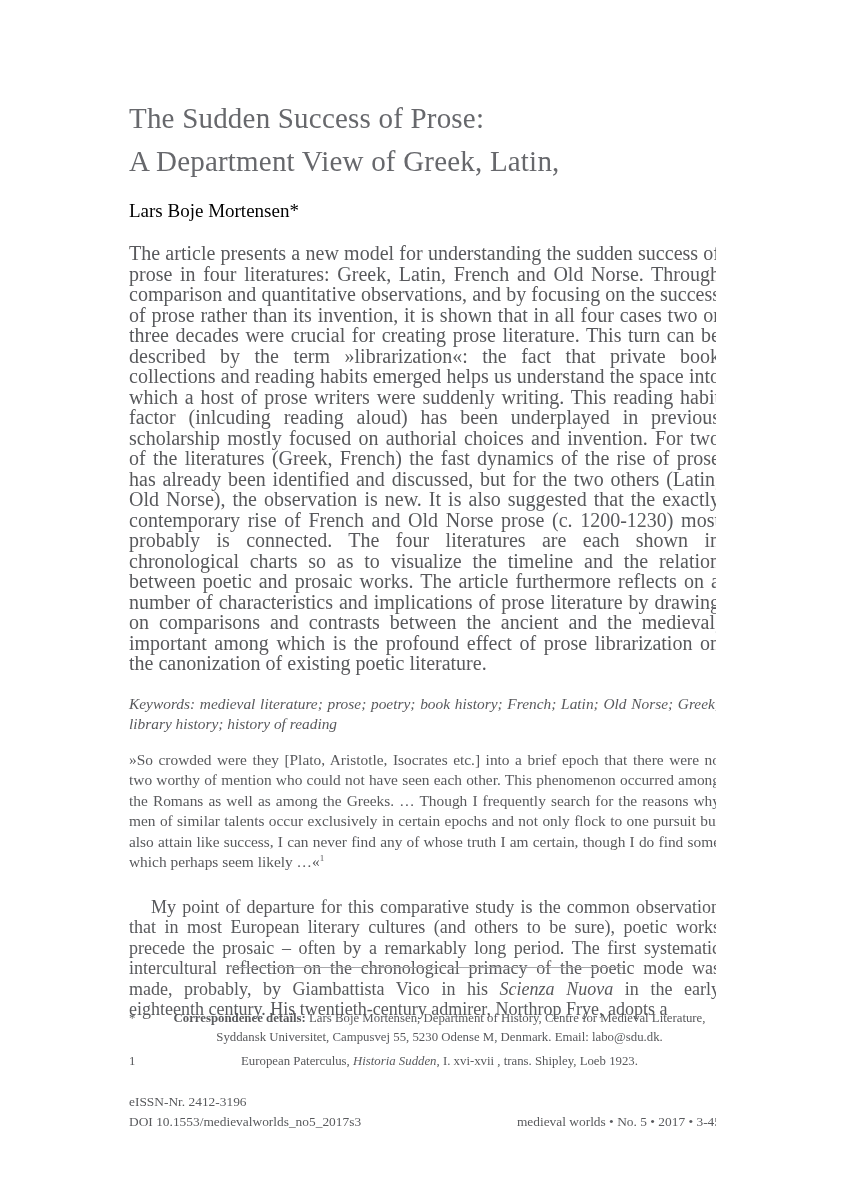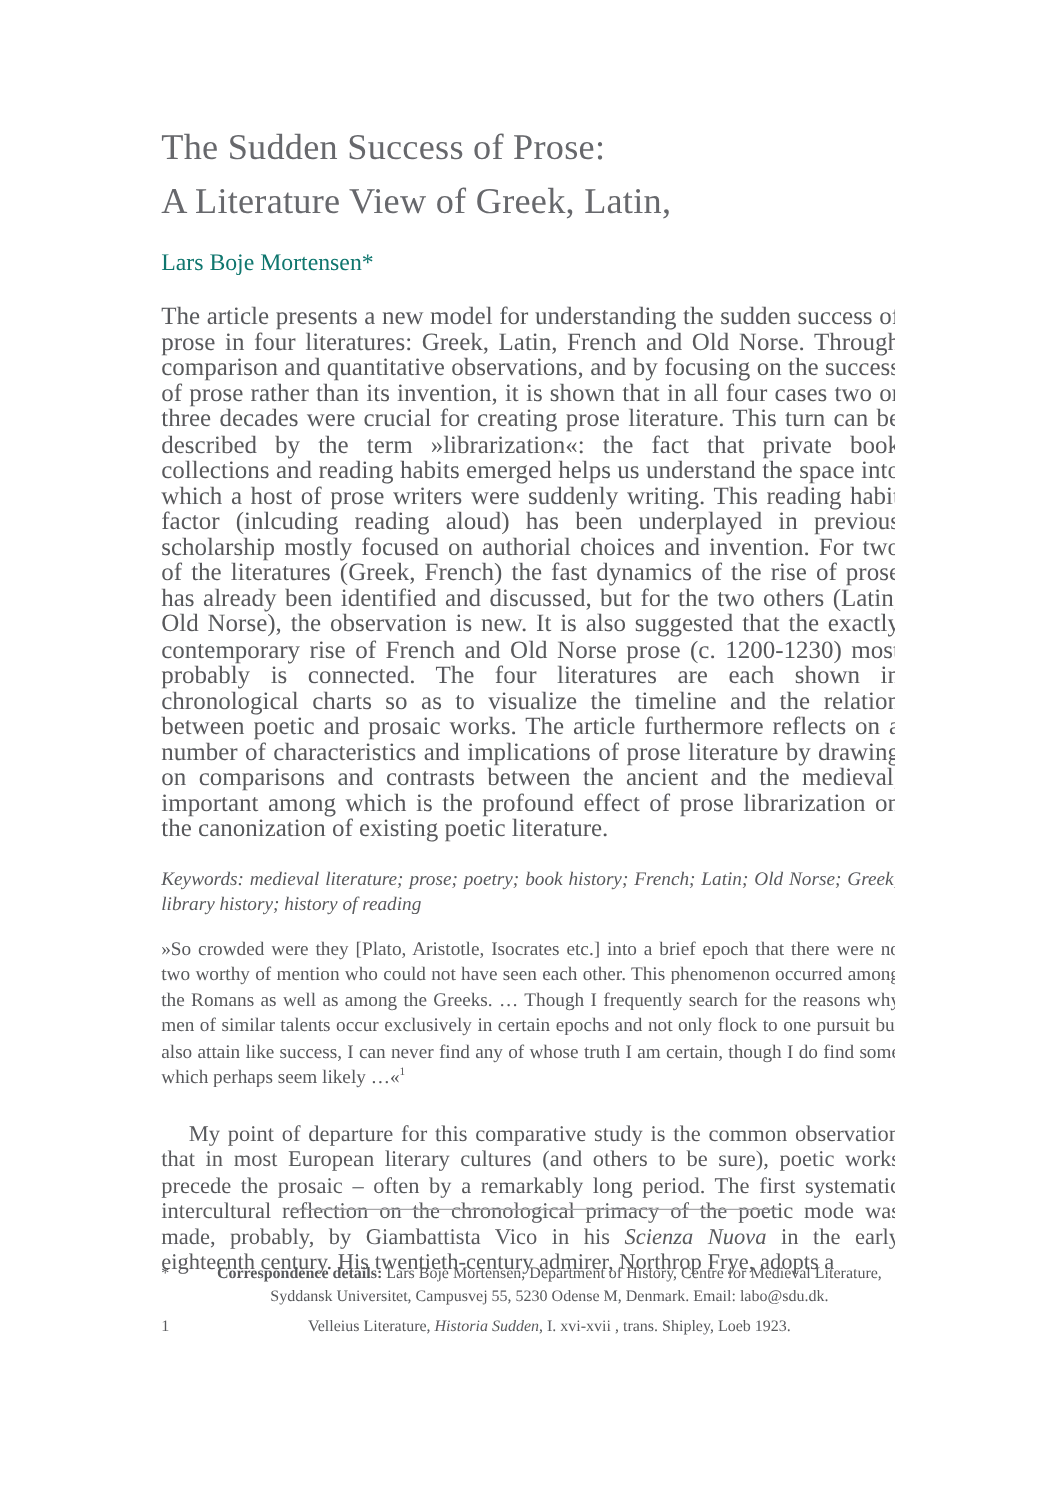--- a/index.html
+++ b/index.html
@@ -28,21 +28,21 @@
     font-size: 29px;
     line-height: 43px;
     font-weight: normal;
     color: #67686c;
     letter-spacing: 0.2px;
   }
   .article-title span { display: block; }
   .author {
     margin-top: 17px;
     font-size: 19px;
-    color: #0f766e;
+    color: #000000;
   }
   .abstract {
     margin-top: 21px;
     font-size: 20px;
     line-height: 20.5px;
     text-align: justify;
   }
   .keywords {
     margin-top: 12px;
     font-size: 15.4px;
@@ -110,21 +110,21 @@
   i { font-style: italic; }
 </style>
 </head>
 <body>
 
 <div class="page">
   <div class="content">
 
     <h1 class="article-title">
       <span>The Sudden Success of Prose:</span>
-      <span>A Literature View of Greek, Latin,</span>
+      <span>A Department View of Greek, Latin,</span>
     </h1>
 
     <div class="author">Lars Boje Mortensen*</div>
 
     <p class="abstract">The article presents a new model for understanding the sudden success of prose in four literatures: Greek, Latin, French and Old Norse. Through comparison and quantitative observations, and by focusing on the success of prose rather than its invention, it is shown that in all four cases two or three decades were crucial for creating prose literature. This turn can be described by the term »librarization«: the fact that private book collections and reading habits emerged helps us understand the space into which a host of prose writers were suddenly writing. This reading habit factor (inlcuding reading aloud) has been underplayed in previous scholarship mostly focused on authorial choices and invention. For two of the literatures (Greek, French) the fast dynamics of the rise of prose has already been identified and discussed, but for the two others (Latin, Old Norse), the observation is new. It is also suggested that the exactly contemporary rise of French and Old Norse prose (c. 1200-1230) most probably is connected. The four literatures are each shown in chronological charts so as to visualize the timeline and the relation between poetic and prosaic works. The article furthermore reflects on a number of characteristics and implications of prose literature by drawing on comparisons and contrasts between the ancient and the medieval, important among which is the profound effect of prose librarization on the canonization of existing poetic literature.</p>
 
     <p class="keywords">Keywords: medieval literature; prose; poetry; book history; French; Latin; Old Norse; Greek; library history; history of reading</p>
 
     <p class="quote"><span>»So crowded were they [Plato, Aristotle, Isocrates etc.] into a brief epoch that there were no two worthy of mention who could not have seen each other. This phenomenon occurred among the Romans as well as among the Greeks. … Though I frequently search for the reasons why men of similar talents occur exclusively in certain epochs and not only flock to one pursuit but also attain like success, I can never find any of whose truth I am certain, though I do find some which perhaps seem likely …«</span><sup>1</sup></p>
 
@@ -134,17 +134,24 @@
 
   <div class="footnote-rule"></div>
 
   <div class="footnotes">
     <div class="footnote">
       <span class="marker">*</span>
       <span class="fn-text"><b>Correspondence details:</b><span> Lars Boje Mortensen, Department of History, Centre for Medieval Literature, Syddansk Universitet, Campusvej 55, 5230 Odense M, Denmark. Email: labo@sdu.dk.</span></span>
     </div>
     <div class="footnote">
       <span class="marker">1</span>
-      <span class="fn-text"><span>Velleius Literature, </span><i>Historia Sudden</i><span>, I. xvi-xvii , trans. Shipley, Loeb 1923.</span></span>
+      <span class="fn-text"><span>European Paterculus, </span><i>Historia Sudden</i><span>, I. xvi-xvii , trans. Shipley, Loeb 1923.</span></span>
     </div>
   </div>
 
+  <div class="footer">
+    <div class="left-block">
+      <div>eISSN-Nr. 2412-3196</div>
+      <div>DOI 10.1553/medievalworlds_no5_2017s3</div>
+    </div>
+    <div class="journal-ref">medieval worlds • No. 5 • 2017 • 3-45</div>
+  </div>
 </div>
 
 </body></html>

